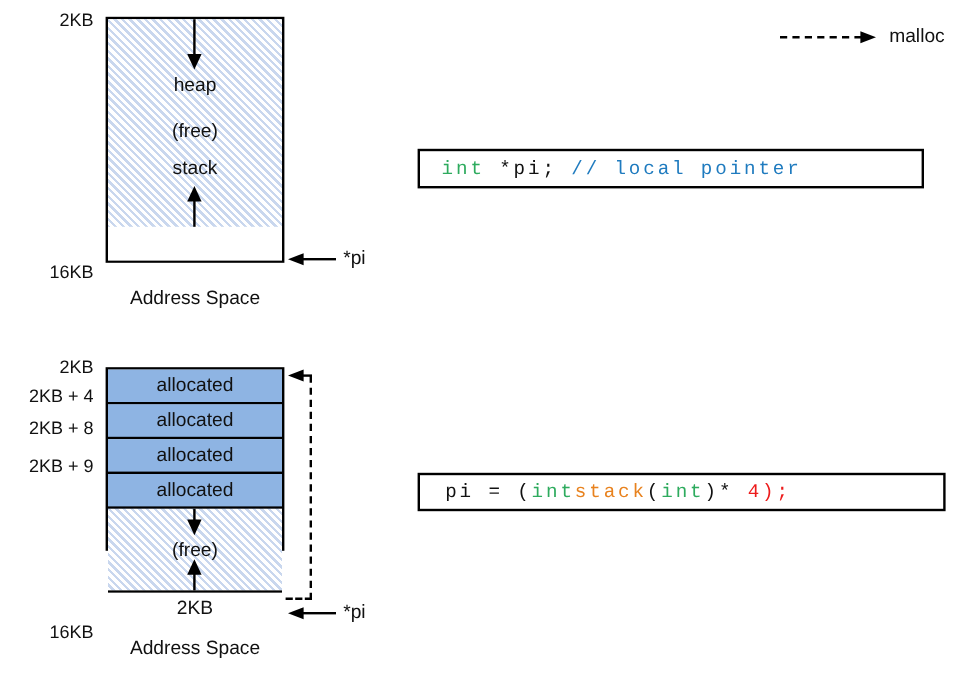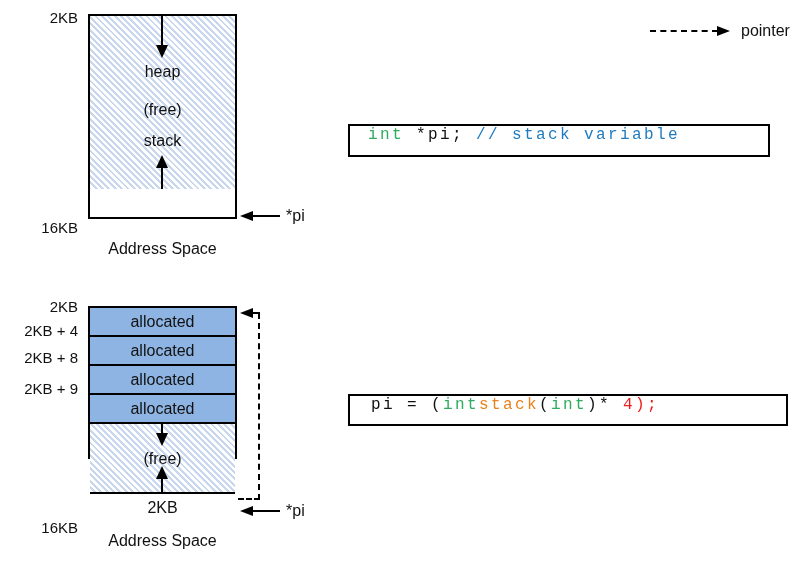--- a/index.html
+++ b/index.html
@@ -27,21 +27,21 @@
   .dash-h{position:absolute;height:0;border-top:2px dashed #000;}
   .dash-v{position:absolute;width:0;border-left:2px dashed #000;}
   .ah{position:absolute;width:0;height:0;}
   .ah-down{border-left:6px solid transparent;border-right:6px solid transparent;border-top:13px solid #000;}
   .ah-up{border-left:6px solid transparent;border-right:6px solid transparent;border-bottom:13px solid #000;}
   .ah-left{border-top:5px solid transparent;border-bottom:5px solid transparent;border-right:13px solid #000;}
   .ah-right{border-top:5px solid transparent;border-bottom:5px solid transparent;border-left:13px solid #000;}
   
   .code-box{
     position:absolute;border:2px solid #000;background:#ffffff;box-sizing:border-box;
-    display:flex;
+    display:flex;align-items:center;
     font-family:"Liberation Mono",monospace;font-size:16px;letter-spacing:2.4px;
     white-space:pre;color:#111;
   }
   .c-green{color:#2eab5e;}
   .c-blue{color:#1f7bbf;}
   .c-orange{color:#e8821e;}
   .c-red{color:#ed1c1c;}
   .c-black{color:#111;}
 </style>
 </head>
@@ -68,24 +68,24 @@
 
   <div class="hline" style="left:250px;top:215px;width:30px;"></div>
   <div class="ah ah-left" style="left:240px;top:211px;"></div>
   <div class="abs" style="left:286px;top:207px;font-size:16px;">*pi</div>
 
   <div class="abs lbl lbl-right" style="left:16px;top:219px;width:62px;">16KB</div>
   <div class="abs caption" style="left:88px;top:240px;width:149px;">Address Space</div>
 
   <div class="dash-h" style="left:650px;top:30px;width:68px;"></div>
   <div class="ah ah-right" style="left:717px;top:26px;"></div>
-  <div class="abs" style="left:741px;top:22px;font-size:16px;">pointer</div>
+  <div class="abs" style="left:741px;top:22px;font-size:16px;">malloc</div>
 
   <div class="code-box" style="left:348px;top:124px;width:422px;height:33px;padding-left:18px;">
-    <span class="c-green">int</span><span class="c-black"> *pi; </span><span class="c-blue">// stack variable</span>
+    <span class="c-green">int</span><span class="c-black"> *pi; </span><span class="c-blue">// local pointer</span>
   </div>
 
   <div class="code-box" style="left:348px;top:394px;width:440px;height:32px;padding-left:21px;">
     <span class="c-black">pi = (</span><span class="c-green">int</span><span class="c-orange">stack</span><span class="c-black">(</span><span class="c-green">int</span><span class="c-black">)* </span><span class="c-red">4);</span>
   </div>
 
   <div class="abs lbl lbl-right" style="left:0;top:298px;width:78px;">2KB</div>
   <div class="abs lbl lbl-right" style="left:0;top:322px;width:78px;text-align:right;">2KB + 4</div>
   <div class="abs lbl lbl-right" style="left:0;top:349px;width:78px;">2KB + 8</div>
   <div class="abs lbl lbl-right" style="left:0;top:380px;width:78px;">2KB + 9</div>

